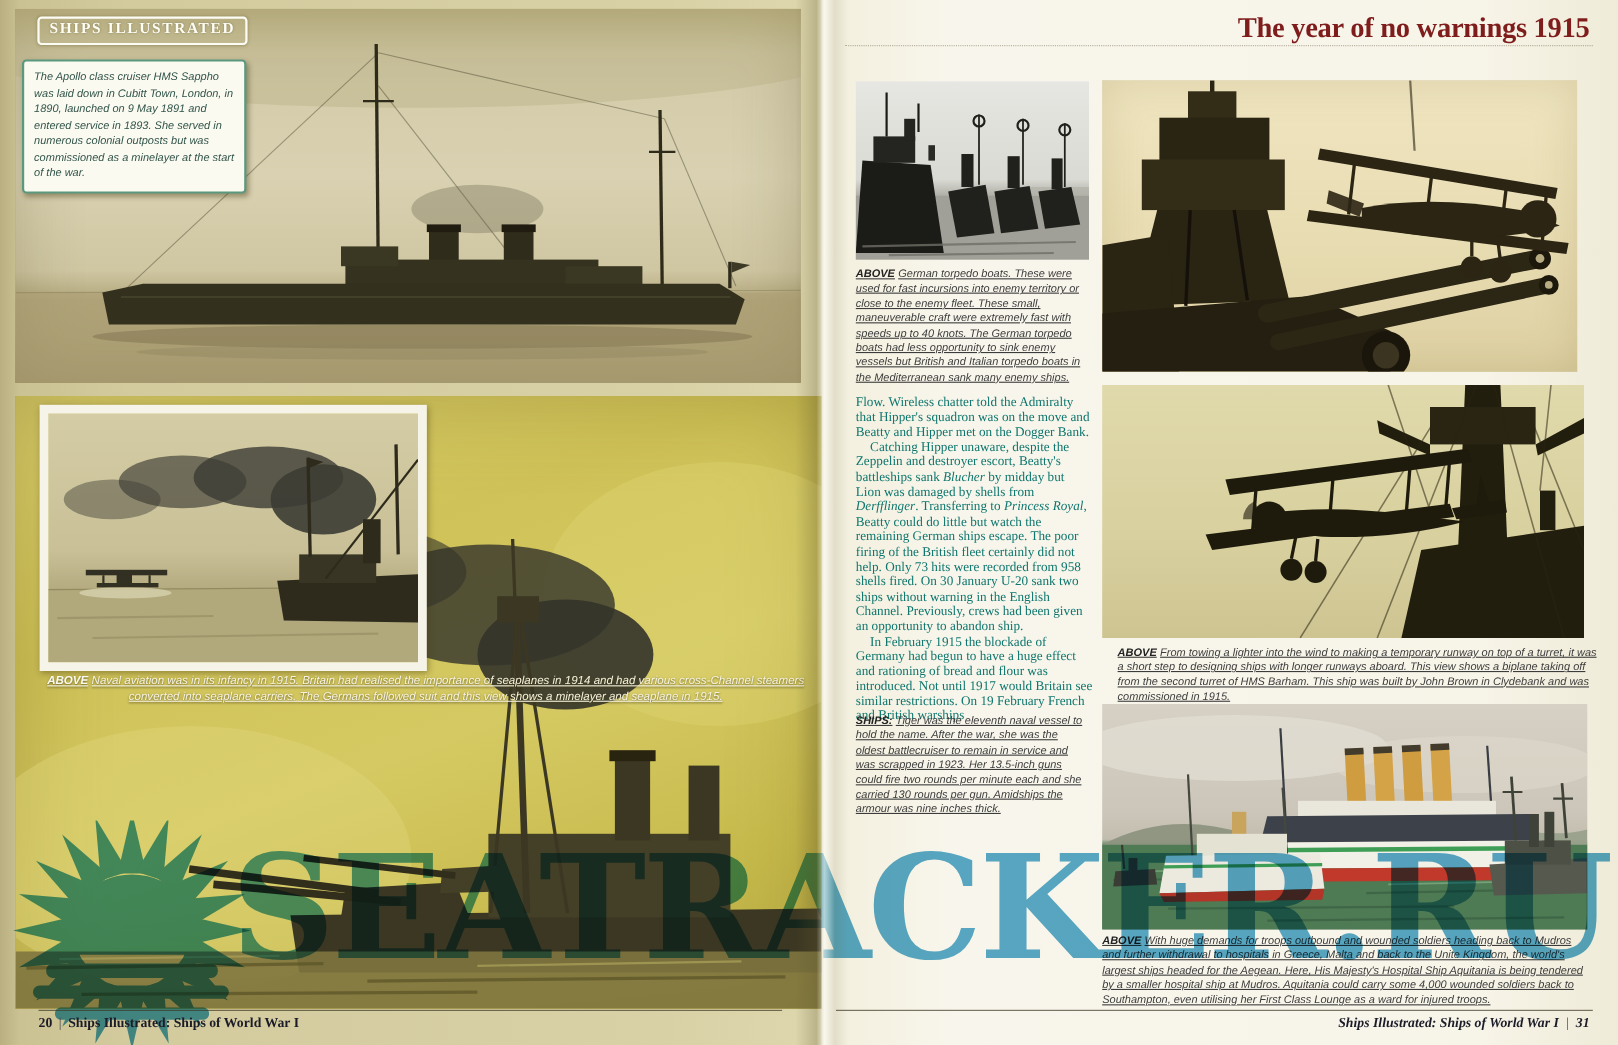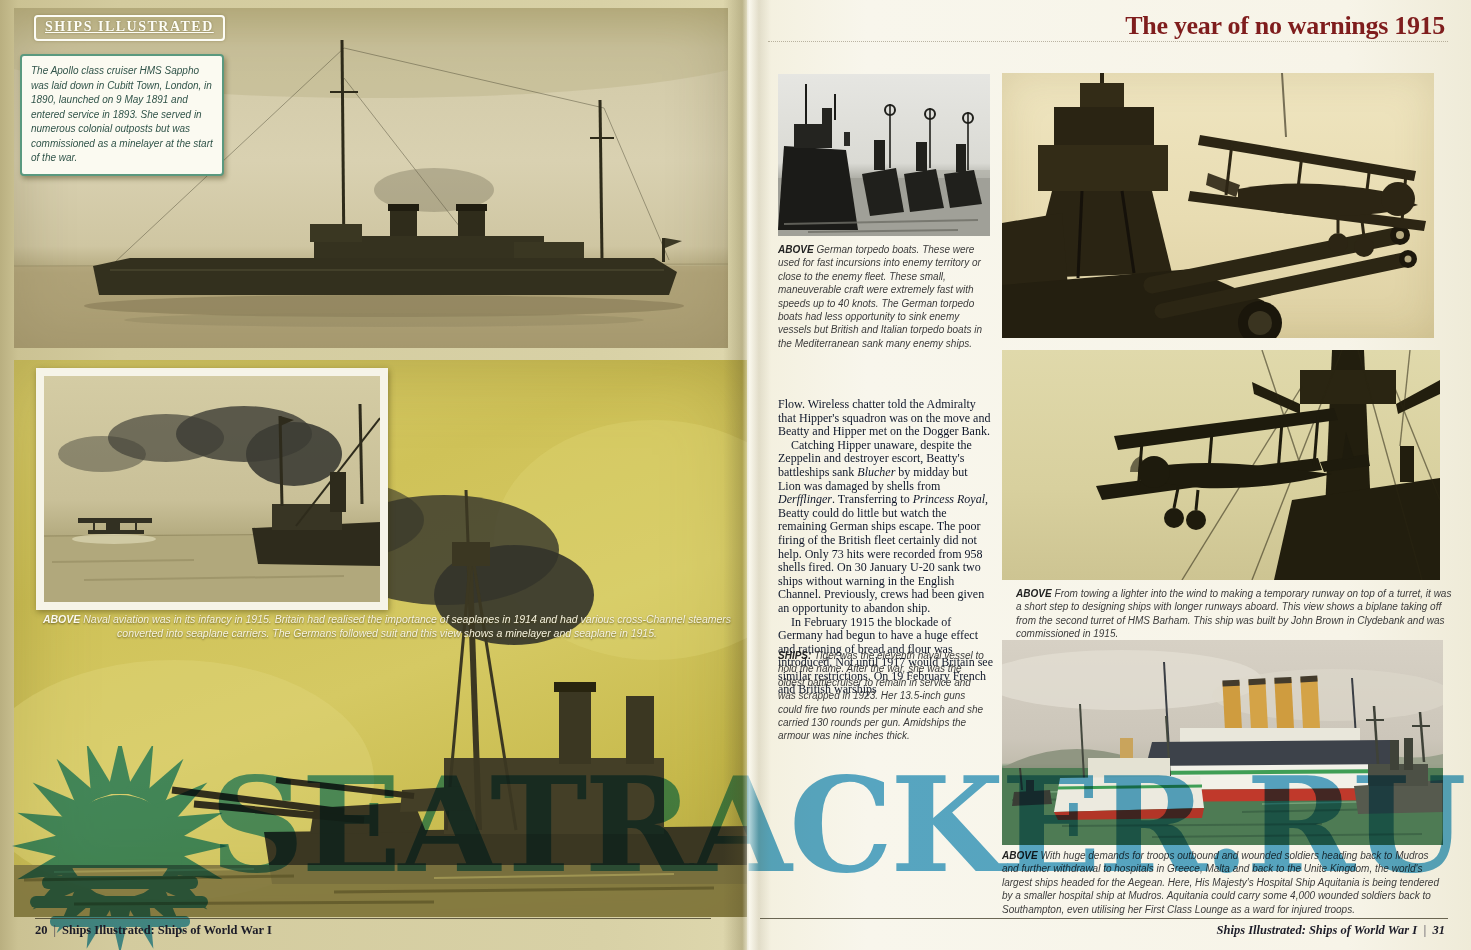--- a/index.html
+++ b/index.html
@@ -8,21 +8,21 @@
   
   .left-page{position:absolute;left:0;top:0;width:747px;height:950px;
     background:linear-gradient(90deg,#b9af80 0,#cbc293 18px,#d3cb9e 120px,#d8d1a6 600px,#ded7ad 747px);}
   .right-page{position:absolute;left:747px;top:0;width:724px;height:950px;
     background:linear-gradient(90deg,#f3efdd 0,#f8f6ec 120px,#f7f4e8 600px,#efebd8 724px);}
   .fold{position:absolute;left:723px;top:0;width:48px;height:950px;pointer-events:none;
     background:linear-gradient(90deg,rgba(96,86,44,0) 0,rgba(96,86,44,.28) 40%,rgba(255,255,250,.55) 55%,rgba(96,86,44,.12) 75%,rgba(96,86,44,0) 100%);}
   
   .logo{position:absolute;left:34px;top:15px;color:#fdfdf6;border:2px solid #fdfdf6;border-radius:4px;
     padding:2px 9px 3px;font:bold 14px/1.2 "Liberation Serif",serif;letter-spacing:1.5px;
-    text-shadow:0 0 2px rgba(90,80,30,.55);box-shadow:0 0 3px rgba(90,80,30,.35);text-decoration:underline;}
+    text-shadow:0 0 2px rgba(90,80,30,.55);box-shadow:0 0 3px rgba(90,80,30,.35);}
   .headline{position:absolute;right:26px;top:12px;font:bold 26px/1.1 "Liberation Serif",serif;
     color:#7f1d1d;letter-spacing:-.3px;}
   .dotrule{position:absolute;left:768px;top:41px;width:680px;height:0;border-top:1px dotted rgba(110,100,75,.45);}
   
   .photo{position:absolute;overflow:hidden;}
   .photo svg{position:absolute;left:0;top:0;width:100%;height:100%;}
   .ph-top{left:14px;top:8px;width:714px;height:340px;
     background:linear-gradient(180deg,#c2b888 0,#d2caa8 12%,#d9d1b1 45%,#cfc6a2 70%,#b2a77c 78%,#a89d72 100%);
     box-shadow:inset 0 0 60px rgba(70,60,20,.25);}
   .ph-bottom{left:14px;top:360px;width:733px;height:557px;
@@ -38,32 +38,32 @@
     background:linear-gradient(180deg,#efe5c0 0,#e8dcb2 55%,#ddd0a2 100%);
     box-shadow:inset 0 0 40px rgba(120,100,40,.18);}
   .ph-fly{left:1002px;top:350px;width:438px;height:230px;
     background:linear-gradient(180deg,#e0d9ab 0,#d8d09e 60%,#cdc492 100%);}
   .ph-aqui{left:1002px;top:640px;width:441px;height:205px;
     background:linear-gradient(180deg,#d7d1c5 0,#ccc6ba 48%,#c2bdae 60%,#4f7c55 63%,#43704b 100%);}
   
   .sappho-box{position:absolute;left:20px;top:54px;width:182px;background:#fbfaf1;
     border:2px solid #5a997f;border-radius:4px;padding:8px 9px;box-shadow:2px 3px 5px rgba(60,50,10,.4);}
   .sappho-box p{margin:0;font:italic 10px/1.45 "Liberation Sans",sans-serif;color:#31544a;}
-  .cap{position:absolute;font:italic 10px/1.34 "Liberation Sans",sans-serif;color:#3c3c3c;}
+  .cap{position:absolute;font:italic 10px/1.34 "Liberation Sans",sans-serif;color:#3c3c3c;text-decoration:underline;}
   .cap .lbl{font-weight:bold;font-style:italic;color:#222;padding-right:3px;}
   .cap-torp{left:778px;top:243px;width:213px;}
   .cap-tiger{left:778px;top:649px;width:213px;}
   .cap-barham{left:1016px;top:587px;width:438px;}
   .cap-aqui{left:1002px;top:849px;width:441px;}
   .cap-onphoto{left:20px;top:253px;width:706px;color:#f6f3e0;font:italic 10.5px/1.3 "Liberation Sans",sans-serif;
     text-shadow:0 1px 2px rgba(70,60,15,.75);}
   .cap-onphoto .lbl{color:#fbfaf0;}
   
   .body-col{position:absolute;left:778px;top:359px;width:215px;
-    font:12px/13.6px "Liberation Serif",serif;color:#0f172a;text-align:left;margin-top:39px;}
+    font:12px/13.6px "Liberation Serif",serif;color:#0f766e;text-align:left;}
   .body-col p{margin:0;}
   .body-col p.ind{text-indent:13px;}
   
   .rule{position:absolute;height:1px;background:rgba(60,55,35,.75);}
   .rule-l{left:35px;top:918px;width:676px;}
   .rule-r{left:760px;top:918px;width:688px;}
   .footer{position:absolute;top:923px;font:bold 12.5px/1.2 "Liberation Serif",serif;color:#1c1c28;}
   .footer .sep{font-weight:normal;padding:0 6px;color:#44414f;}
   .footer-l{left:35px;}
   .footer-r{right:26px;font-style:italic;}

